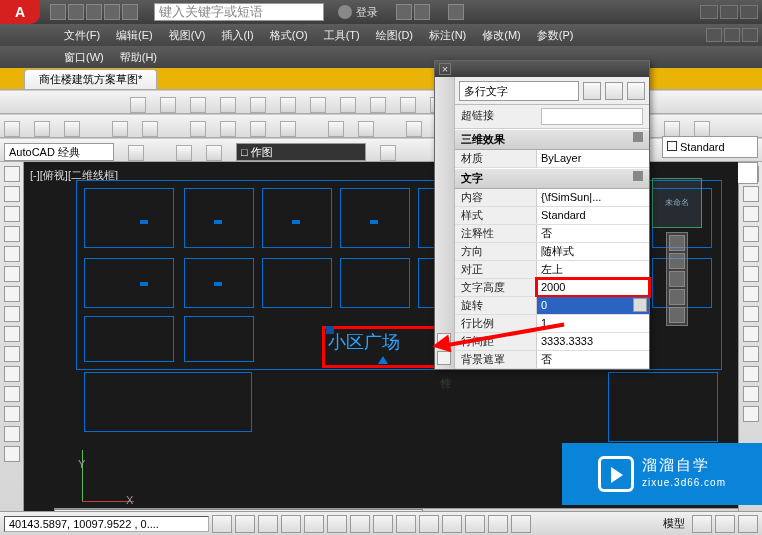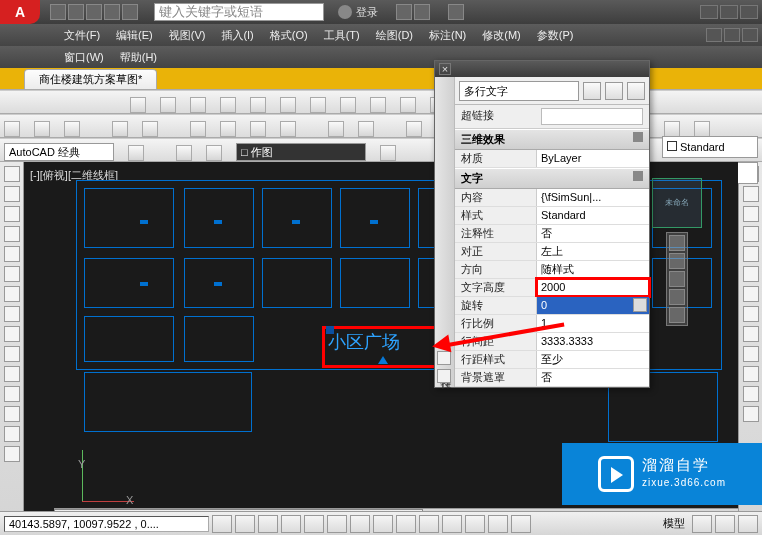--- a/index.html
+++ b/index.html
@@ -421,46 +421,42 @@
       </div>
       <div class="row">
         <div class="k">样式</div>
         <div class="v">Standard</div>
       </div>
       <div class="row">
         <div class="k">注释性</div>
         <div class="v">否</div>
       </div>
       <div class="row">
+        <div class="k">方向</div>
+        <div class="v">随样式</div>
+      </div>
+      <div class="row">
         <div class="k">对正</div>
         <div class="v">左上</div>
-      </div>
-      <div class="row">
-        <div class="k">方向</div>
-        <div class="v">随样式</div>
       </div>
       <div class="row hl">
         <div class="k">文字高度</div>
         <div class="v hl-red">2000</div>
       </div>
       <div class="row sel">
         <div class="k">旋转</div>
         <div class="v"><span>0</span><span class="calc-ico"></span></div>
       </div>
       <div class="row">
         <div class="k">行比例</div>
         <div class="v">1</div>
       </div>
       <div class="row">
         <div class="k">行间距</div>
         <div class="v">3333.3333</div>
-      </div>
-      <div class="row">
-        <div class="k">行距样式</div>
-        <div class="v">至少</div>
       </div>
       <div class="row">
         <div class="k">背景遮罩</div>
         <div class="v">否</div>
       </div>
     </div>
   </div>
 </div>
 
 <div class="red-arrow-line"></div>

